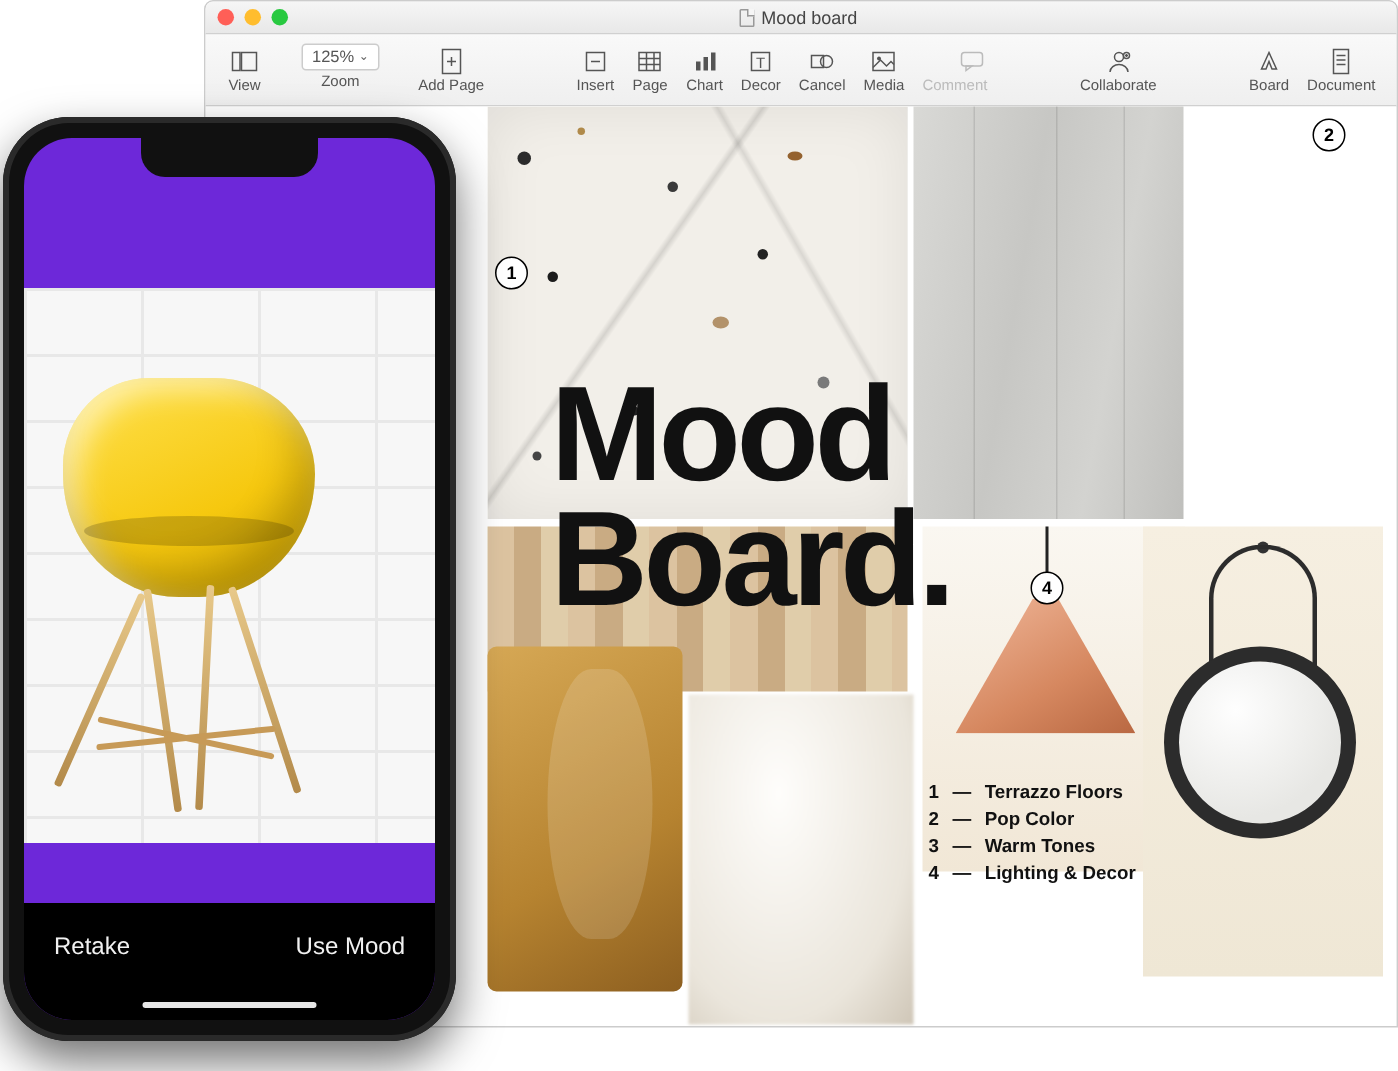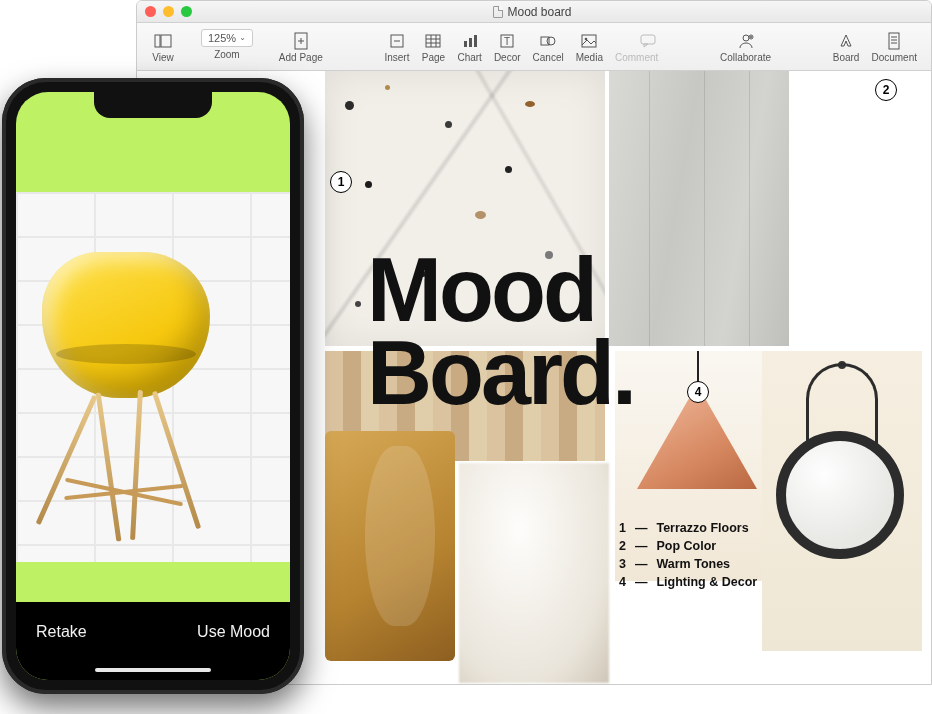--- a/index.html
+++ b/index.html
@@ -92,21 +92,21 @@
   .phone-glyph{width:22px;height:38px;border:2px solid #888;border-radius:5px;margin-bottom:5px;position:relative;}
   .phone-glyph:after{content:"";position:absolute;bottom:2px;left:50%;width:7px;height:2px;background:#888;transform:translateX(-50%);border-radius:2px;}
   .popover .msg{line-height:1.3;text-align:center;margin-bottom:8px;}
   .popover .cancel{border-top:1px solid #ccc;width:100%;padding:8px 0;text-align:center;color:#444;}
 
   
   .iphone{position:absolute;left:2px;top:78px;width:302px;height:616px;z-index:30;}
   .ph-body{position:absolute;inset:0;border-radius:44px;background:#111;
     box-shadow:0 14px 30px rgba(0,0,0,.55),inset 0 0 0 4px #2a2a2a;}
   .ph-screen{position:absolute;left:14px;top:14px;right:14px;bottom:14px;border-radius:32px;
-    background:#bef264;overflow:hidden;}
+    background:#6d28d9;overflow:hidden;}
   .notch{position:absolute;top:0;left:50%;transform:translateX(-50%);width:118px;height:26px;
     background:#111;border-radius:0 0 16px 16px;z-index:3;}
   .photo-area{position:absolute;left:0;top:100px;right:0;height:370px;
     background:linear-gradient(#fff,#f2f2f2);}
   .brick{position:absolute;inset:0;
     background:
       linear-gradient(#e8e8e8 2px,transparent 2px) 0 0/100% 44px,
       linear-gradient(90deg,#e8e8e8 2px,transparent 2px) 0 0/78px 100%,
       #f7f7f7;}
   .chair-seat{position:absolute;left:26px;top:60px;width:168px;height:146px;

